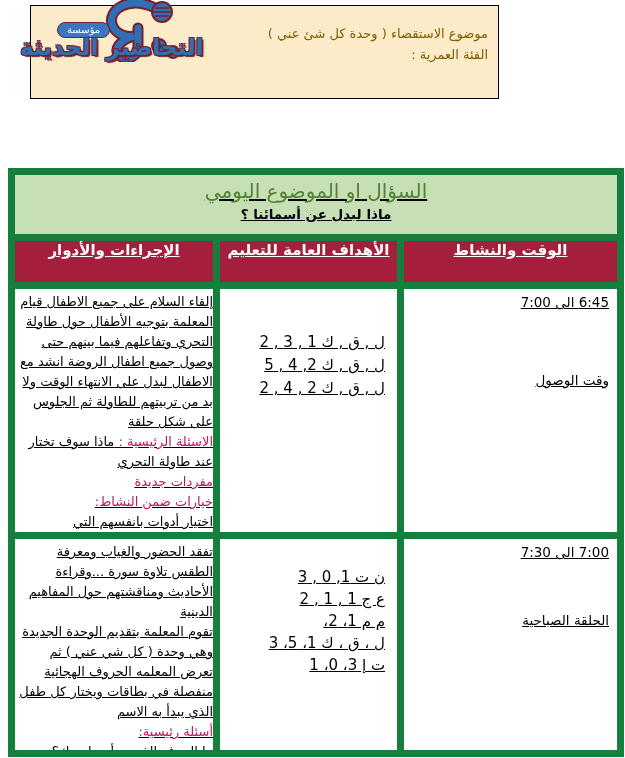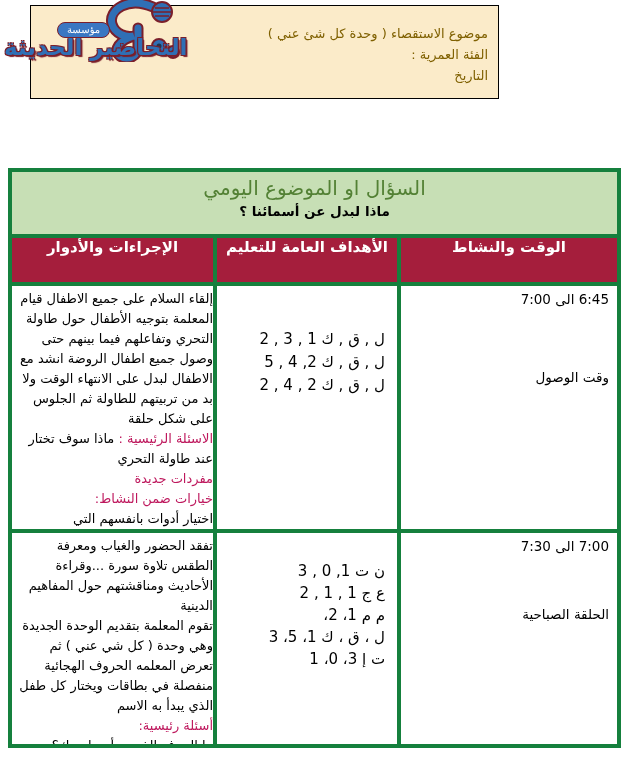--- a/index.html
+++ b/index.html
@@ -22,34 +22,34 @@
   }
   .logo { position:absolute; left:0; top:0; width:250px; height:72px; }
   .logo-swoosh { position:absolute; left:98px; top:0; }
   .logo-badge {
     position:absolute; left:57px; top:22px; z-index:3;
     background:#3A77C2; color:#ffffff; font-size:10px; line-height:14px;
     padding:0 9px; border-radius:9px; border:1px solid #7A1F2B;
     direction:rtl; white-space:nowrap;font-family:Liberation Serif, serif;
   }
   .logo-title {
-    position:absolute; left:4px; top:34px; z-index:2;
+    position:absolute; left:20px; top:34px; z-index:2;
     direction:rtl; white-space:nowrap;
     font-size:23px; font-weight:bold; color:#2F6FB5;
     text-shadow:-1px -1px 0 #7A1F2B, 1px -1px 0 #7A1F2B,
                 -1px 1px 0 #7A1F2B, 1px 1px 0 #7A1F2B, 2px 2px 1px #7A1F2B;
   }
 
   
   .lesson-table {
     margin:68px 0 0 8px;
     border-collapse:collapse; table-layout:fixed;
     direction:rtl;
   }
-  .lesson-table td, .lesson-table th { border:4px solid #15803d; padding:0; vertical-align:top; }
+  .lesson-table td, .lesson-table th { border:7px solid #15803d; padding:0; vertical-align:top;text-decoration:underline; }
 
   .band-cell { background:#C7DFB5; text-align:center; height:66px; }
   .band-title { color:#538135; font-size:20px; padding-top:4px; }
   .band-question { color:#000; font-size:13.5px; font-weight:bold; margin-top:3px; }
 
   .head-cell {
     background:#A51E3C; color:#ffffff;
     font-weight:bold; font-size:15px; text-align:center;
     height:48px; padding-top:5px;
   }
@@ -72,21 +72,20 @@
   }
   .red { color:#be185d; }
 </style>
 </head>
 <body>
 
 <div class="header-wrap">
   <div class="info-box">
     <div>موضوع الاستقصاء ( وحدة كل شئ عني  )</div>
     <div>الفئة العمرية  :</div>
-    <div>التاريخ</div>
   </div>
   <div class="logo">
     <svg class="logo-swoosh" width="88" height="62" viewBox="0 0 88 62">
       <path d="M55 7 C30 -4 10 10 14 24 C17 34 28 38 36 36 C22 40 14 50 22 56 C30 61 40 56 40 47 L40 28" fill="none" stroke="#7A1F2B" stroke-width="11" stroke-linecap="round"></path>
       <path d="M55 7 C30 -4 10 10 14 24 C17 34 28 38 36 36 C22 40 14 50 22 56 C30 61 40 56 40 47 L40 28" fill="none" stroke="#2F6FB5" stroke-width="7" stroke-linecap="round"></path>
       <circle cx="64" cy="12" r="10" fill="#2F6FB5" stroke="#7A1F2B" stroke-width="2"></circle>
       <line x1="57" y1="8" x2="71" y2="8" stroke="#7A1F2B" stroke-width="1.5"></line>
       <line x1="55" y1="12" x2="73" y2="12" stroke="#7A1F2B" stroke-width="1.5"></line>
       <line x1="57" y1="16" x2="71" y2="16" stroke="#7A1F2B" stroke-width="1.5"></line>
       <circle cx="61" cy="46" r="7" fill="#2F6FB5" stroke="#7A1F2B" stroke-width="2"></circle>

